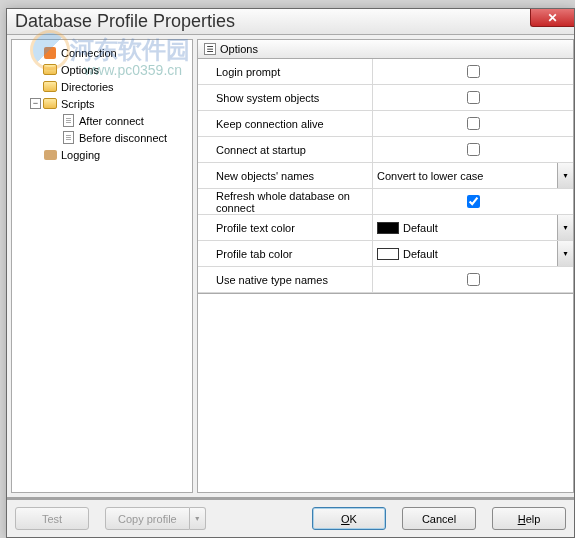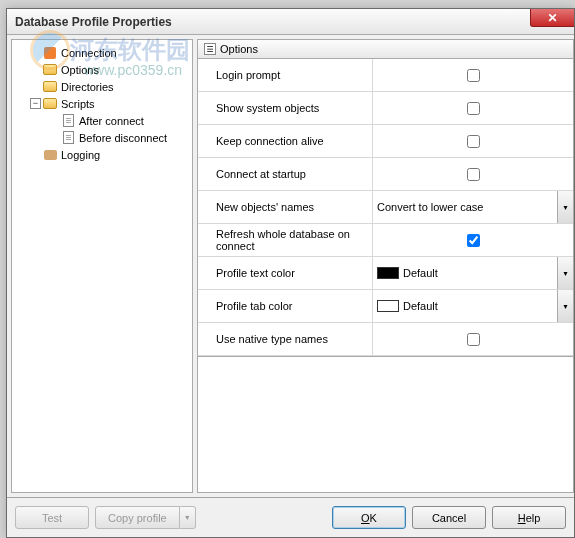--- a/index.html
+++ b/index.html
@@ -2,49 +2,49 @@
 <html><head>
 <meta charset="utf-8">
 <style>
 * { box-sizing: border-box; margin: 0; padding: 0; }
 body { font-family: "Segoe UI", Tahoma, sans-serif; font-size: 11px; background: #d4d4d4; width: 575px; height: 538px; overflow: hidden; position: relative; }
 .watermark { position: absolute; top: 30px; left: 30px; z-index: 10; opacity: 0.3; pointer-events: none; font-size: 24px; color: #4a7abf; font-weight: bold; display: flex; align-items: center; }
 .watermark-logo { width: 40px; height: 40px; border-radius: 50%; border: 3px solid #f0a030; background: linear-gradient(135deg, #4a9de0 50%, transparent 50%); }
 .watermark-sub { position: absolute; top: 62px; left: 84px; z-index: 10; opacity: 0.35; font-size: 14px; color: #0f766e; }
 .window { position: absolute; left: 6px; top: 8px; right: 0; bottom: 0; background: #f0f0f0; border: 1px solid #6a6a6a; box-shadow: 0 0 10px rgba(0,0,0,0.2); }
 .titlebar { height: 26px; background: linear-gradient(#fcfcfc, #e6e6e6); border-bottom: 1px solid #aaa; display: flex; align-items: center; padding: 0 8px; position: relative; }
-.titlebar-text { font-size: 12px; color: #333; font-weight: bold; }
+.titlebar-text { font-size: 18px; color: #333; }
 .close-btn { position: absolute; right: 0; top: 0; width: 44px; height: 18px; background: linear-gradient(#e57373, #c62828); color: #fff; display: flex; align-items: center; justify-content: center; font-weight: bold; font-size: 12px; border: 1px solid #8b1a1a; border-top: none; border-right: none; border-radius: 0 0 0 3px; }
 .content { display: flex; height: calc(100% - 26px - 40px); }
 .tree-panel { width: 182px; background: #fff; border: 1px solid #aaa; margin: 4px 0 4px 4px; overflow: hidden; padding-top: 4px; text-align: center; }
 .tree-item { display: flex; align-items: center; padding: 2px 0; height: 17px; cursor: pointer; }
 .tree-item.lvl1 { padding-left: 18px; }
 .tree-item.lvl2 { padding-left: 36px; }
 .tree-toggle { width: 11px; height: 11px; border: 1px solid #888; display: flex; align-items: center; justify-content: center; font-size: 9px; color: #333; margin-right: 2px; line-height: 1; background: #fff; }
 .tree-toggle.blank { border: none; background: transparent; }
 .tree-icon { width: 14px; height: 14px; margin-right: 4px; display: flex; align-items: center; justify-content: center; }
 .folder-icon { background: linear-gradient(#ffe9a0, #f0c050); border: 1px solid #c09020; border-radius: 2px; width: 14px; height: 11px; }
 .conn-icon { width: 12px; height: 12px; background: #f08030; border-radius: 2px; }
 .page-icon { width: 11px; height: 13px; background: #fff; border: 1px solid #888; position: relative; }
 .page-icon::after { content: ""; position: absolute; top: 3px; left: 2px; right: 2px; height: 1px; background: #aaa; box-shadow: 0 2px 0 #aaa, 0 4px 0 #aaa; }
 .log-icon { width: 13px; height: 10px; background: #d4a870; border-radius: 2px; }
 .right-panel { flex: 1; margin: 4px 0 4px 4px; background: #f0f0f0; display: flex; flex-direction: column; overflow: hidden; }
 .panel-header { height: 20px; background: linear-gradient(#fdfdfd, #e8e8e8); border: 1px solid #aaa; display: flex; align-items: center; padding: 0 6px; gap: 4px; }
 .panel-header-icon { width: 12px; height: 12px; border: 1px solid #888; background: #fff; display: flex; align-items: center; justify-content: center; font-size: 8px; }
 .options-grid { border: 1px solid #aaa; border-top: none; background: #fff; }
-.grid-row { display: flex; height: 33px; border-bottom: 1px solid #d8d8d8; }
+.grid-row { display: flex; height: 26px; border-bottom: 1px solid #d8d8d8; }
 .grid-label { flex: 1; padding: 2px 6px 2px 18px; border-right: 1px solid #d8d8d8; display: flex; align-items: center; }
 .grid-value { width: 200px; display: flex; align-items: center; padding: 0 4px; position: relative; }
 .grid-check { margin: 0 auto; }
 .color-swatch { width: 22px; height: 12px; border: 1px solid #333; margin-right: 4px; }
 .color-swatch.black { background: #000; }
 .color-swatch.white { background: #fff; }
 .dropdown-arrow { position: absolute; right: 0; top: 0; bottom: 0; width: 16px; background: linear-gradient(#f8f8f8, #dcdcdc); border-left: 1px solid #aaa; display: flex; align-items: center; justify-content: center; font-size: 8px; }
 .filler { flex: 1; background: #fff; border: 1px solid #aaa; border-top: none; }
-.button-bar { height: 40px; display: flex; align-items: center; padding: 0 8px; gap: 6px; border-top: 1px solid #a3a3a3; }
+.button-bar { height: 40px; display: flex; align-items: center; padding: 0 8px; gap: 16px; border-top: 3px solid #a3a3a3; }
 .btn { height: 23px; min-width: 74px; padding: 0 12px; background: linear-gradient(#f8f8f8, #e2e2e2); border: 1px solid #8a8a8a; border-radius: 3px; font-size: 11px; cursor: pointer; display: flex; align-items: center; justify-content: center; }
 .btn.disabled { color: #999; border-color: #bbb; }
 .btn.primary { border: 1px solid #3c7fb1; box-shadow: 0 0 0 1px #a8d0e8 inset; }
 .btn-split { display: flex; }
 .btn-split .btn { border-radius: 3px 0 0 3px; }
 .btn-split .split-arrow { width: 16px; height: 23px; background: linear-gradient(#f8f8f8, #e2e2e2); border: 1px solid #bbb; border-left: none; border-radius: 0 3px 3px 0; display: flex; align-items: center; justify-content: center; font-size: 8px; color: #999; }
 .spacer { flex: 1; }
 u { text-decoration: underline; }
 </style>
 </head>

